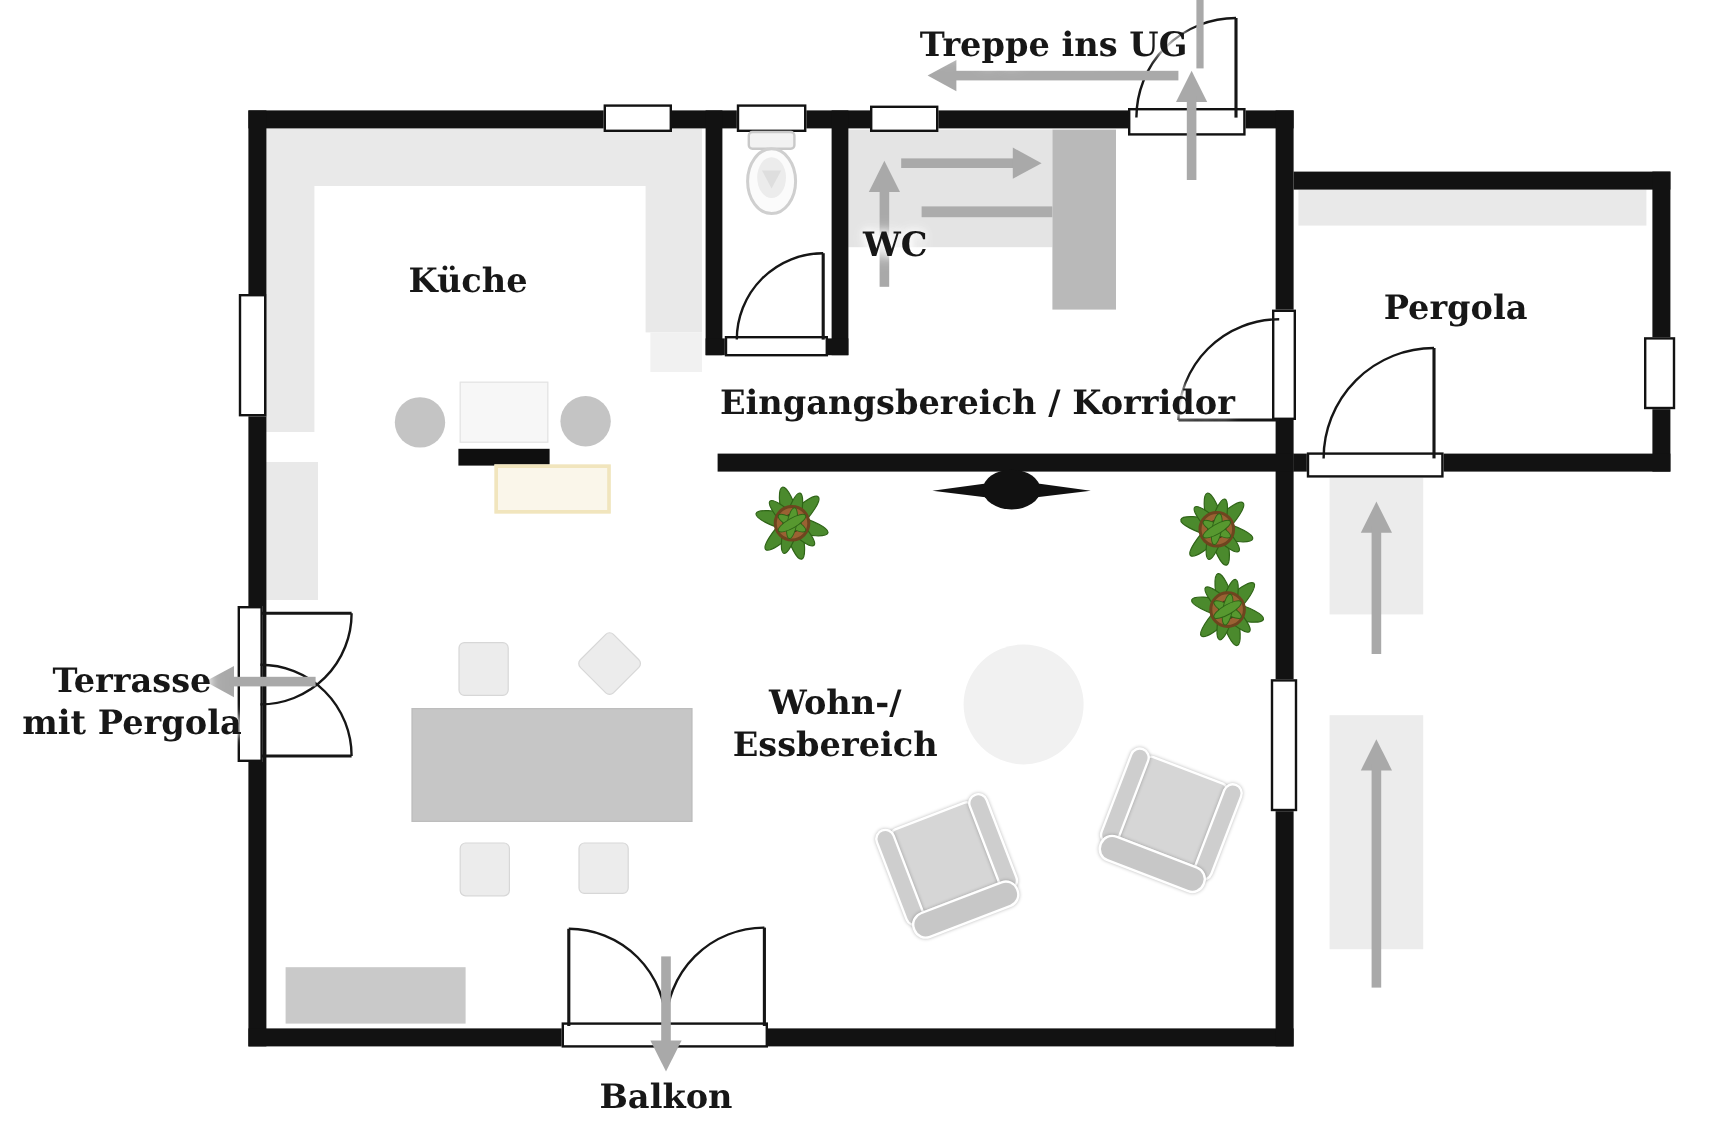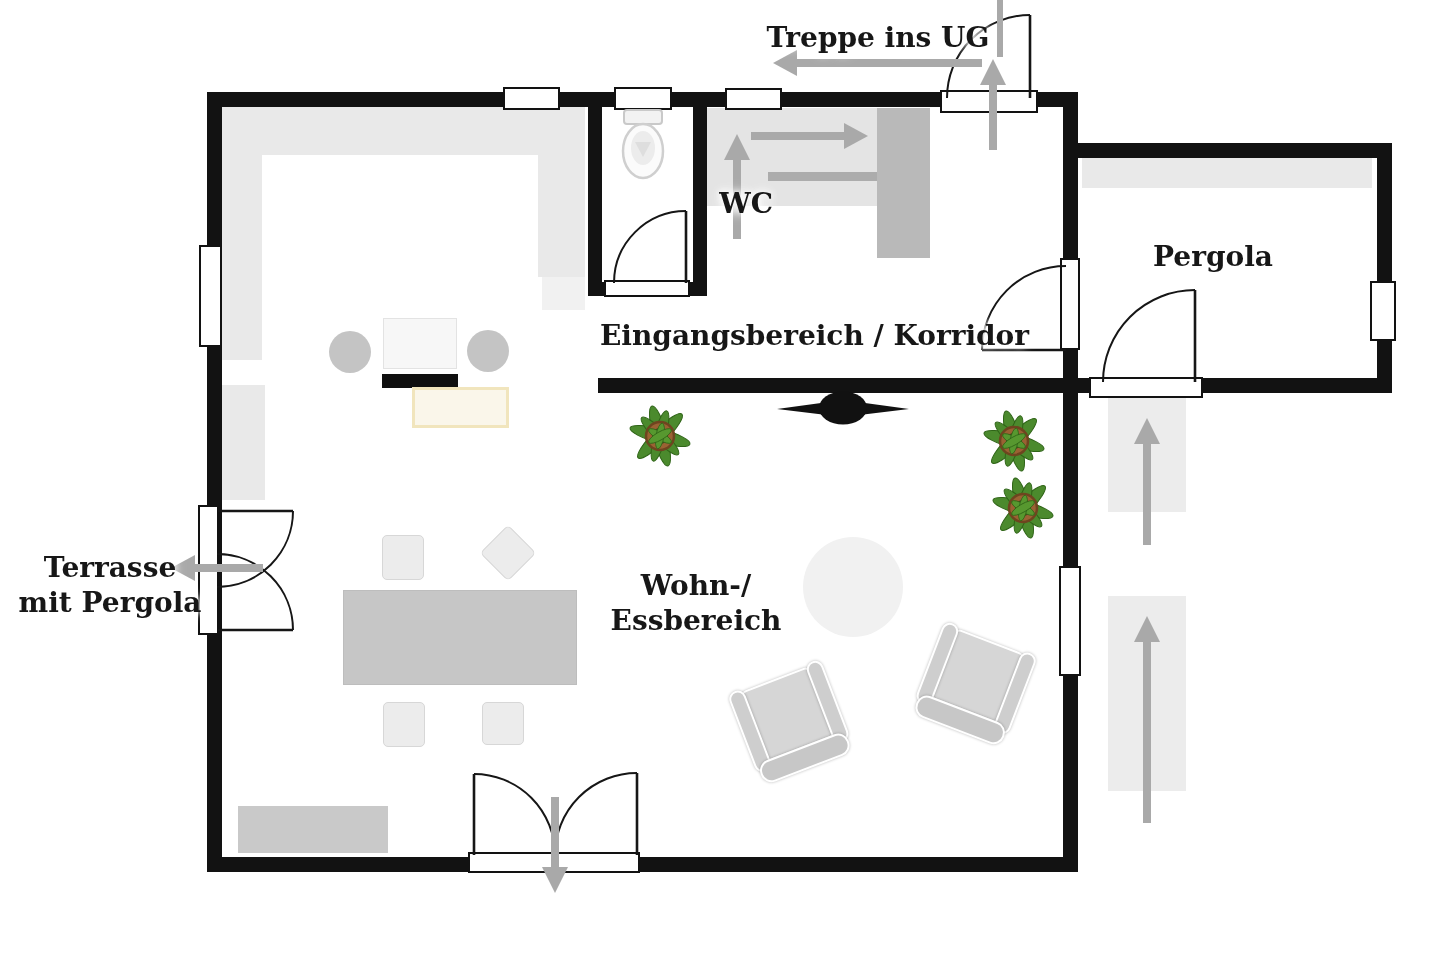--- a/index.html
+++ b/index.html
@@ -186,25 +186,27 @@
   <div class="head up" style="left:1134px;top:613px;"></div>
   <div class="shaft" style="left:1143px;top:637px;width:8px;height:186px;"></div>
 
   <div class="head left" style="left:168px;top:555px;"></div>
   <div class="shaft" style="left:191px;top:564px;width:72px;height:8px;"></div>
 
   <div class="shaft" style="left:551px;top:797px;width:8px;height:72px;"></div>
   <div class="head down" style="left:542px;top:867px;"></div>
 
   <div class="label" style="left:748px;top:20px;width:260px;">Treppe ins UG</div>
+  <div class="label" style="left:260px;top:216px;width:260px;">Küche</div>
   <div class="label" style="left:513px;top:186px;width:260px;text-align:right;">WC</div>
   <div class="label" style="left:600px;top:318px;width:420px;">Eingangsbereich / Korridor</div>
   <div class="label" style="left:1083px;top:239px;width:260px;">Pergola</div>
   <div class="label" style="left:566px;top:568px;width:260px;">
     <span style="display:block;">Wohn-/</span>
     <span style="display:block;">Essbereich</span>
   </div>
   <div class="label" style="left:-20px;top:550px;width:260px;">
     <span style="display:block;">Terrasse</span>
     <span style="display:block;">mit Pergola</span>
   </div>
+  <div class="label" style="left:425px;top:896px;width:260px;">Balkon</div>
 
 </div>
 
 </body></html>

